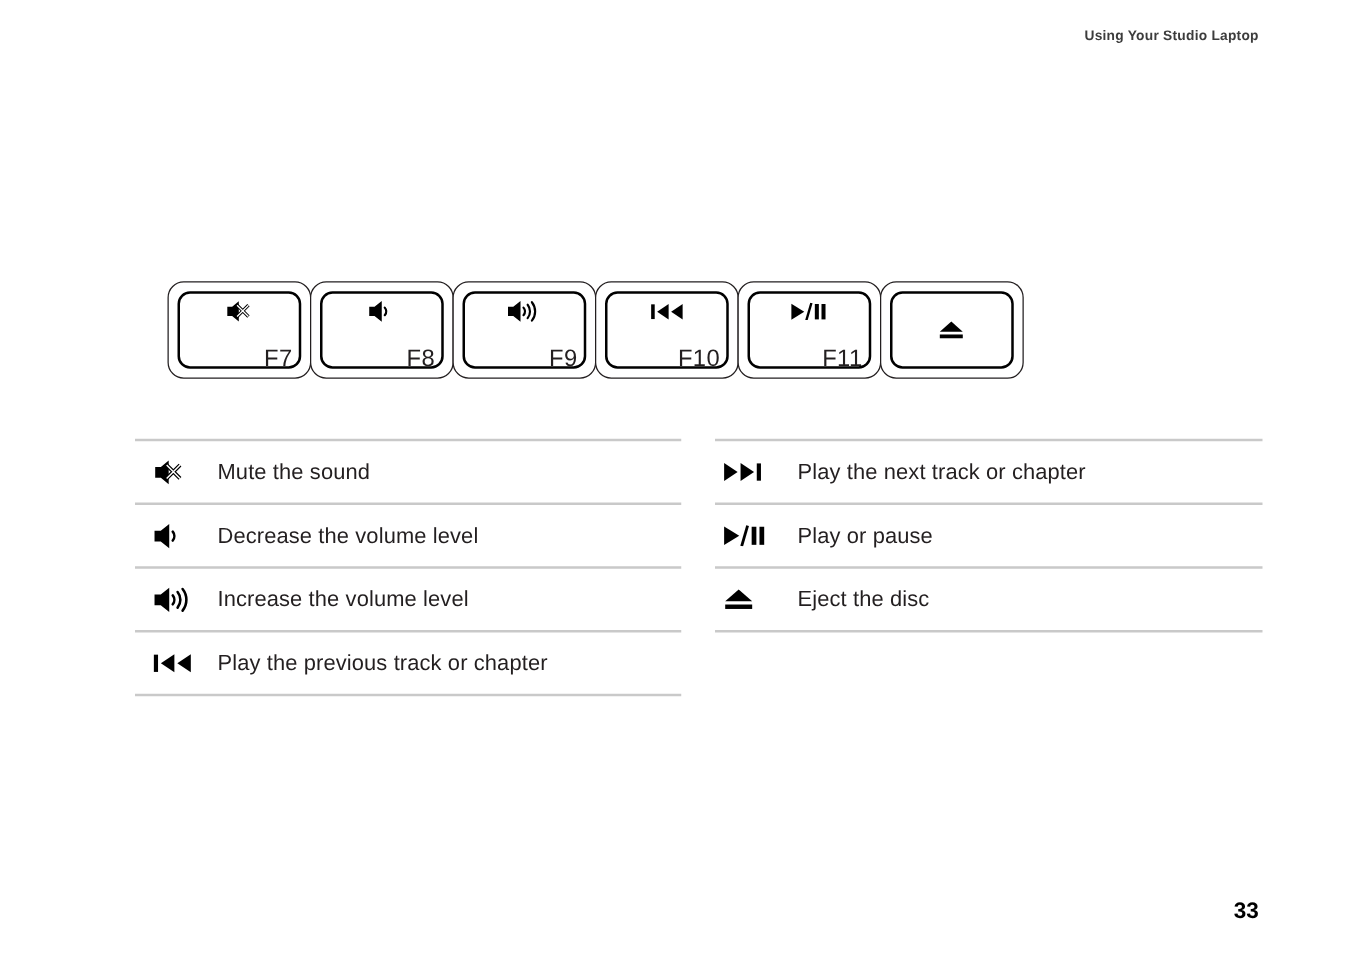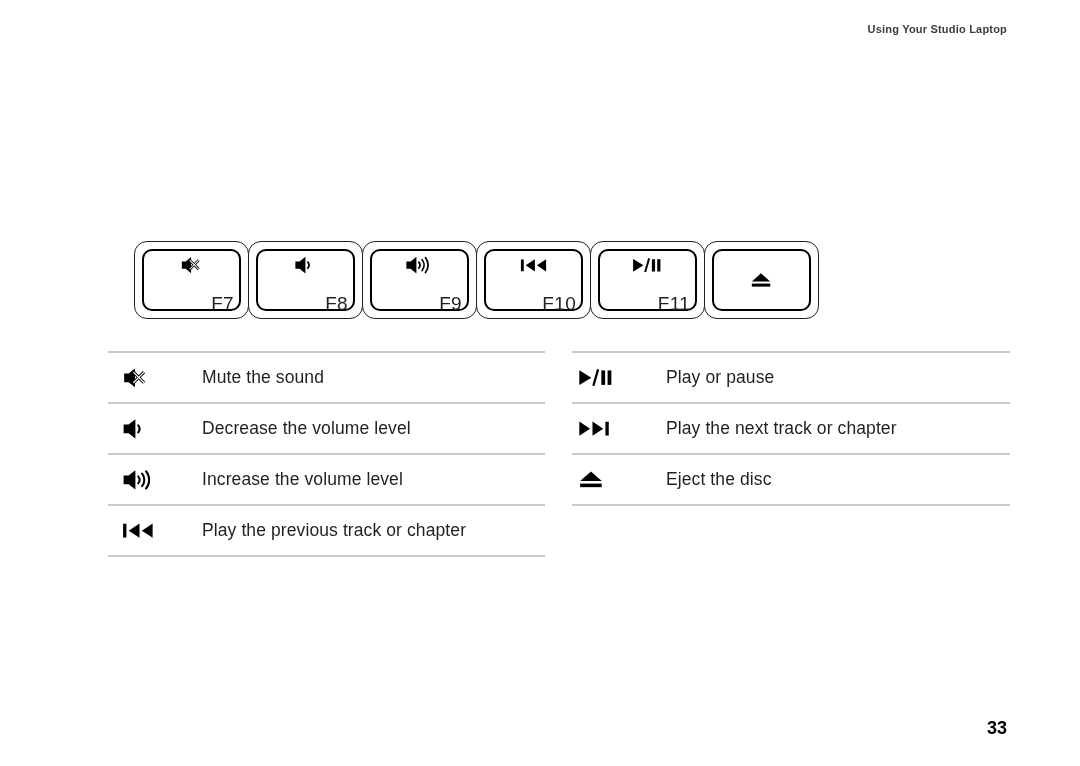--- a/index.html
+++ b/index.html
@@ -29,21 +29,20 @@
     white-space: nowrap;
   }
 
   
   .key-row {
     position: absolute;
     left: 134px;
     top: 225px;
     display: flex;
     align-items: center;
-    margin-top: 16px;
   }
   .key {
     position: relative;
     width: 115px;
     height: 78px;
     box-sizing: border-box;
     border: 1.4px solid #231f20;
     border-radius: 13px;
     background: #ffffff;
     margin-right: -1px;
@@ -89,21 +88,20 @@
     position: absolute;
   }
   .legend.left  { left: 108px;  top: 351px; width: 437px; }
   .legend.right { left: 572px;  top: 351px; width: 438px; }
 
   .legend-row {
     display: flex;
     align-items: center;
     height: 49px;
     border-bottom: 2px solid #c9c9c9;
-    gap: 28px;
   }
   .legend.left  .legend-row:first-child,
   .legend.right .legend-row:first-child { border-top: 2px solid #c9c9c9; }
 
   .legend-icon {
     width: 66px;
     flex: 0 0 66px;
     display: flex;
     align-items: center;
     justify-content: flex-start;
@@ -243,41 +241,41 @@
         <path d="M16.2 1.3v13.4L6.2 8z" fill="#000"></path>
         <path d="M28.4 1.3v13.4L18.4 8z" fill="#000"></path>
       </svg>
       </div>
       <div class="legend-text">Play the previous track or chapter</div>
     </div>
   </div>
 <div class="legend right">
     <div class="legend-row">
       <div class="legend-icon">
+        <svg width="32.400000000000006" height="17.28" viewBox="0 0 30 16" aria-hidden="true">
+        <path d="M1.2 1.3v13.4L11.2 8z" fill="#000"></path>
+        <path d="M13.4 1.3v13.4L23.4 8z" fill="#000"></path>
+        <rect x="25.4" y="1.6" width="3.1" height="12.8" fill="#000"></rect>
+      </svg>
+      </div>
+      <div class="legend-text">Play the next track or chapter</div>
+    </div>
+    <div class="legend-row">
+      <div class="legend-icon">
         <svg width="36.72" height="17.28" viewBox="0 0 34 16" aria-hidden="true">
         <path d="M1.2 1.1v13.8L12.4 8z" fill="#000"></path>
         <path d="M18.6 0.4 L14.2 15.6" stroke="#000" stroke-width="2.1" fill="none"></path>
         <rect x="21.6" y="1.3" width="3.5" height="13.4" fill="#000"></rect>
         <rect x="27.4" y="1.3" width="3.5" height="13.4" fill="#000"></rect>
       </svg>
       </div>
       <div class="legend-text">Play or pause</div>
     </div>
     <div class="legend-row">
       <div class="legend-icon">
-        <svg width="32.400000000000006" height="17.28" viewBox="0 0 30 16" aria-hidden="true">
-        <path d="M1.2 1.3v13.4L11.2 8z" fill="#000"></path>
-        <path d="M13.4 1.3v13.4L23.4 8z" fill="#000"></path>
-        <rect x="25.4" y="1.6" width="3.1" height="12.8" fill="#000"></rect>
-      </svg>
-      </div>
-      <div class="legend-text">Play the next track or chapter</div>
-    </div>
-    <div class="legend-row">
-      <div class="legend-icon">
         <svg width="25.92" height="19.44" viewBox="0 0 24 18" aria-hidden="true">
         <path d="M12 1.4 L22 10.2 H2 z" fill="#000"></path>
         <rect x="2" y="12.6" width="20" height="3.3" fill="#000"></rect>
       </svg>
       </div>
       <div class="legend-text">Eject the disc</div>
     </div>
   </div>
 
 <div class="page-number">33</div>

